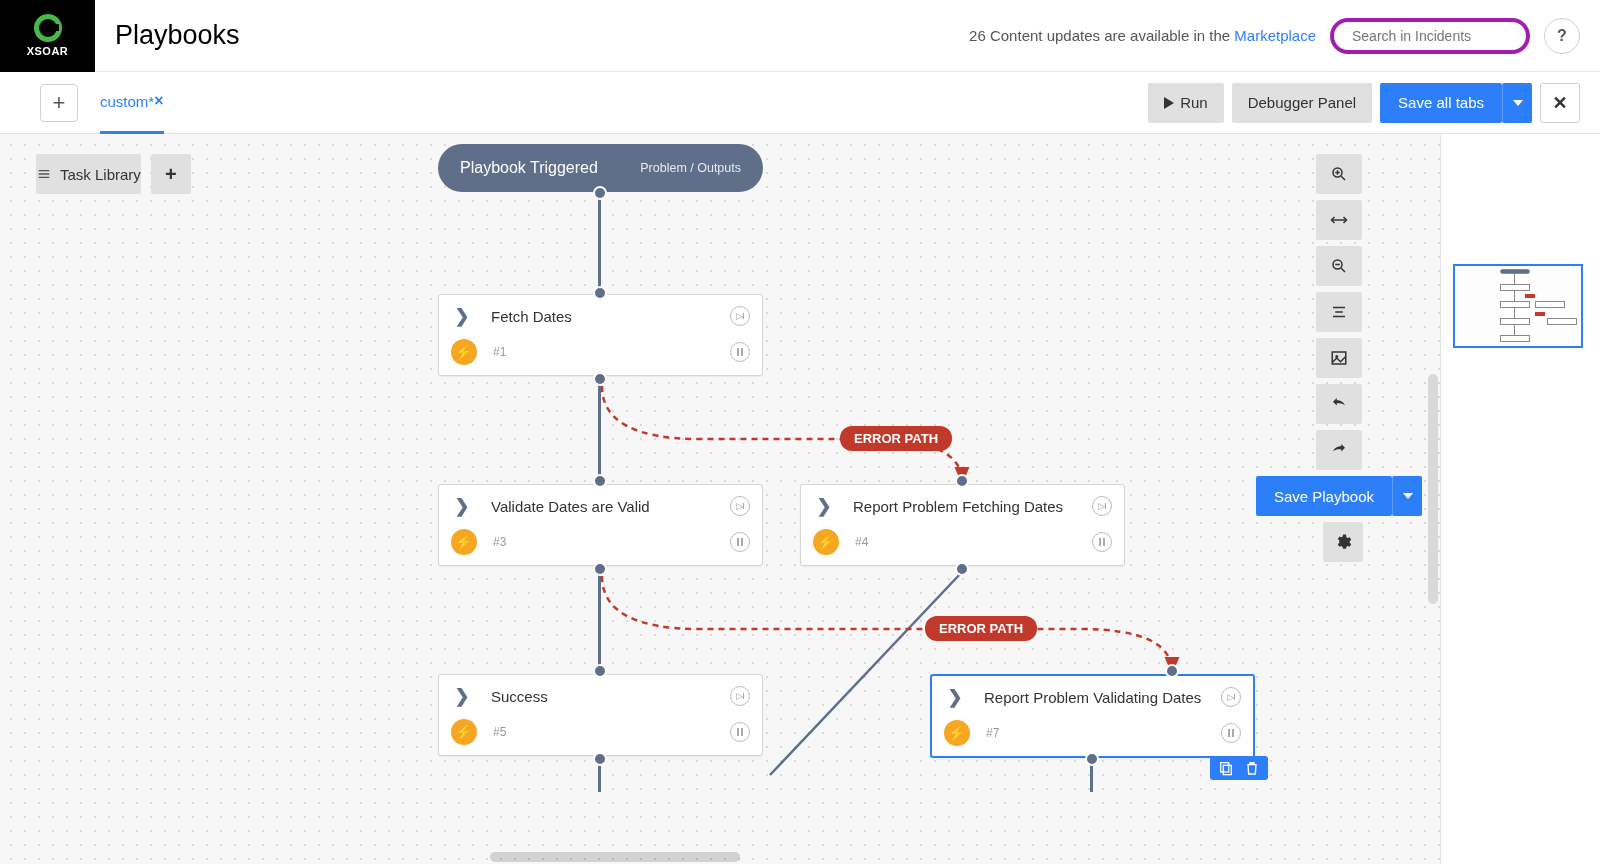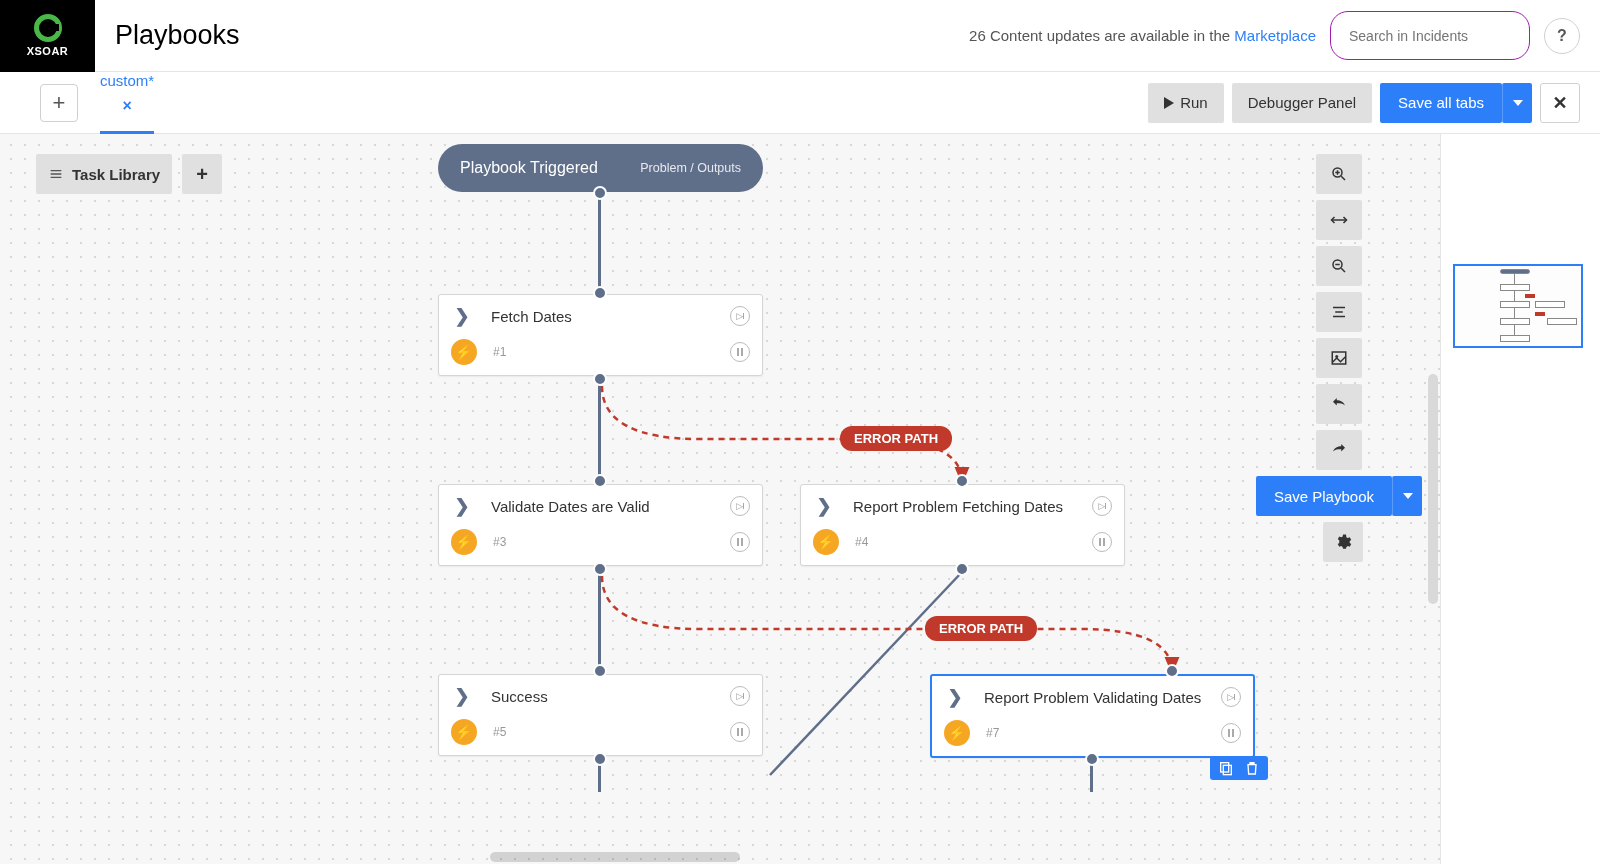--- a/index.html
+++ b/index.html
@@ -7,42 +7,42 @@
 
 .top-header { display: flex; align-items: center; height: 72px; border-bottom: 1px solid #e5e5e5; padding: 0 20px 0 0; }
 .logo-block { width: 95px; height: 72px; background: #000; display: flex; flex-direction: column; align-items: center; justify-content: center; color: #fff; gap: 3px; }
 .logo-ring { width: 28px; height: 28px; border: 5px solid #49b848; border-radius: 50%; position: relative; }
 .logo-ring::after { content: ""; position: absolute; right: -2px; top: 5px; width: 7px; height: 7px; background: #000; }
 .logo-text { font-size: 11px; font-weight: 700; letter-spacing: 0.5px; }
 .page-title { font-size: 27px; font-weight: 400; margin-left: 20px; color: #000000; }
 .header-right { margin-left: auto; display: flex; align-items: center; gap: 14px; }
 .updates-text { font-size: 15px; color: #555; }
 .updates-text a { color: #2d7ff9; text-decoration: none; }
-.search-incidents { width: 200px; height: 49px; border: 1px solid #a21caf; border-radius: 18px; background: #fff; padding: 0 18px; font-size: 14px; color: #888; }
+.search-incidents { width: 200px; height: 36px; border: 4px solid #a21caf; border-radius: 18px; background: #fff; padding: 0 18px; font-size: 14px; color: #888; }
 .help-btn { width: 36px; height: 36px; border: 1px solid #d0d0d0; border-radius: 50%; background: #fff; display: flex; align-items: center; justify-content: center; font-size: 16px; font-weight: 700; color: #555; cursor: pointer; }
 
 .subheader { display: flex; align-items: center; height: 62px; border-bottom: 1px solid #e5e5e5; padding: 0 20px 0 40px; }
 .square-btn { width: 38px; height: 38px; border: 1px solid #d0d0d0; border-radius: 4px; background: #fff; display: flex; align-items: center; justify-content: center; font-size: 22px; color: #555; cursor: pointer; font-weight: 300; }
-.tab-block { margin-left: 22px; display: flex; align-items: center; gap: 8px; padding-bottom: 0; border-bottom: 3px solid #2d7ff9; height: 62px; flex-direction: column; }
+.tab-block { margin-left: 22px; display: flex; align-items: center; padding-bottom: 0; border-bottom: 3px solid #2d7ff9; height: 62px; }
 .tab-label { color: #2d7ff9; font-size: 15px; }
 .tab-close { color: #2d7ff9; font-size: 16px; cursor: pointer; font-weight: 700; }
 .subheader-right { margin-left: auto; display: flex; align-items: center; gap: 8px; padding: 4px 0; }
 .btn-gray { background: #e0e0e0; border: none; height: 40px; padding: 0 16px; font-size: 15px; color: #333; cursor: pointer; border-radius: 2px; display: flex; align-items: center; gap: 6px; }
 .btn-gray .play-icon { width: 0; height: 0; border-top: 6px solid transparent; border-bottom: 6px solid transparent; border-left: 10px solid #333; }
 .btn-blue { background: #2d7ff9; color: #fff; border: none; height: 40px; padding: 0 18px; font-size: 15px; cursor: pointer; border-radius: 2px; font-weight: 500; }
 .btn-blue-caret { background: #2d7ff9; color: #fff; border: none; border-left: 1px solid #5a9bfb; height: 40px; width: 30px; cursor: pointer; border-radius: 2px; display: flex; align-items: center; justify-content: center; }
 .caret-down { width: 0; height: 0; border-left: 5px solid transparent; border-right: 5px solid transparent; border-top: 6px solid #fff; }
 .btn-close-square { width: 40px; height: 40px; border: 1px solid #d0d0d0; background: #fff; border-radius: 3px; font-size: 18px; color: #333; cursor: pointer; display: flex; align-items: center; justify-content: center; font-weight: 700; }
 .btn-group { display: flex; }
 
 .canvas-container { display: flex; height: 730px; }
 .canvas { flex: 1; position: relative; background-image: radial-gradient(circle, #d8d8d8 1px, transparent 1px); background-size: 14px 14px; background-position: 4px 4px; background-color: #f7f7f7; overflow: hidden; }
 
 .toolbar-left { position: absolute; top: 20px; left: 36px; display: flex; gap: 10px; z-index: 5; }
-.tl-btn { background: #e0e0e0; border: none; height: 40px; padding: 0 12px; font-size: 15px; color: #333; cursor: pointer; border-radius: 2px; display: flex; align-items: center; gap: 8px; font-weight: bold; }
+.tl-btn { background: #e0e0e0; border: none; height: 40px; padding: 0 0; font-size: 15px; color: #333; cursor: pointer; border-radius: 2px; display: flex; align-items: center; gap: 8px; }
 .tl-btn-icon { background: #e0e0e0; border: none; height: 40px; width: 40px; font-size: 20px; color: #333; cursor: pointer; border-radius: 2px; display: flex; align-items: center; justify-content: center; font-weight: 700; }
 
 .toolbar-right { position: absolute; top: 20px; right: 18px; display: flex; gap: 6px; z-index: 5; align-items: center; flex-direction: column; }
 .icon-btn { background: #e0e0e0; border: none; height: 40px; width: 46px; font-size: 17px; color: #333; cursor: pointer; border-radius: 2px; display: flex; align-items: center; justify-content: center; }
 .gear-alone { background: #e0e0e0; border: none; height: 40px; width: 40px; cursor: pointer; border-radius: 2px; display: flex; align-items: center; justify-content: center; margin-left: 8px; }
 
 .trigger-node { position: absolute; left: 438px; top: 10px; width: 325px; height: 48px; background: #5f6e89; border-radius: 24px; display: flex; align-items: center; padding: 0 22px; color: #fff; justify-content: space-between; cursor: pointer; }
 .trigger-title { font-size: 16px; }
 .trigger-io { font-size: 12.5px; opacity: 0.85; }
 

